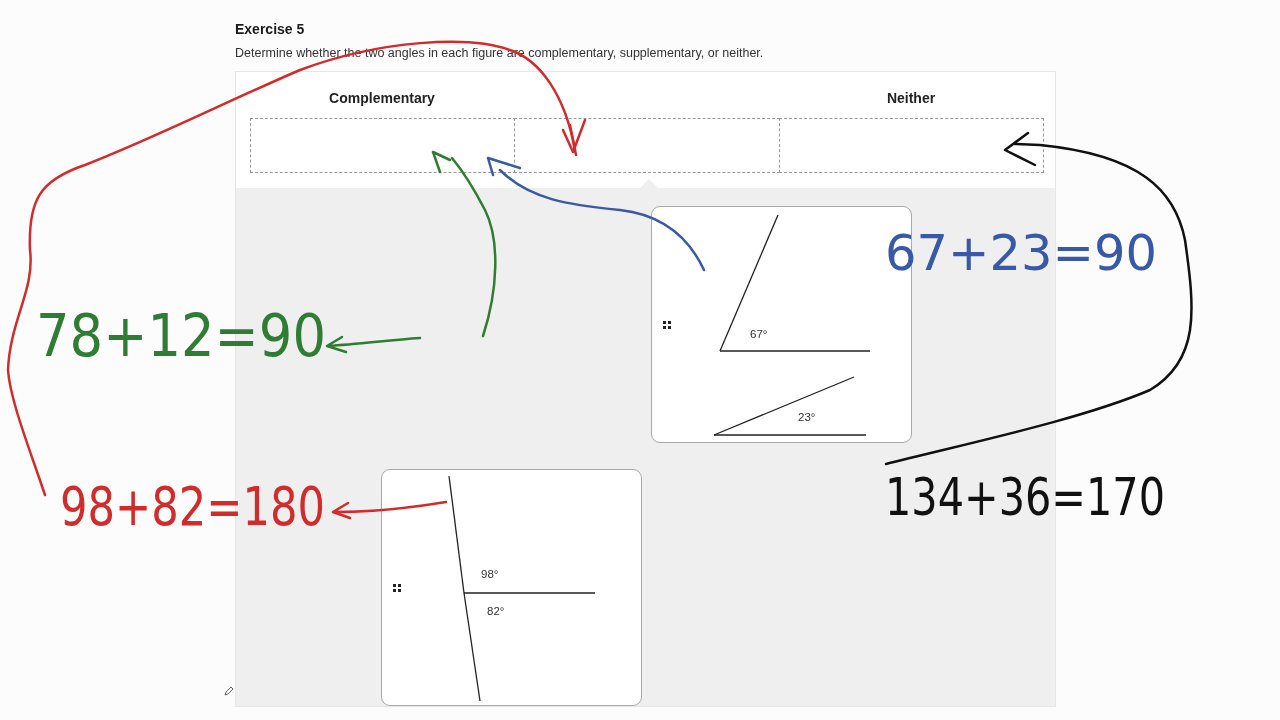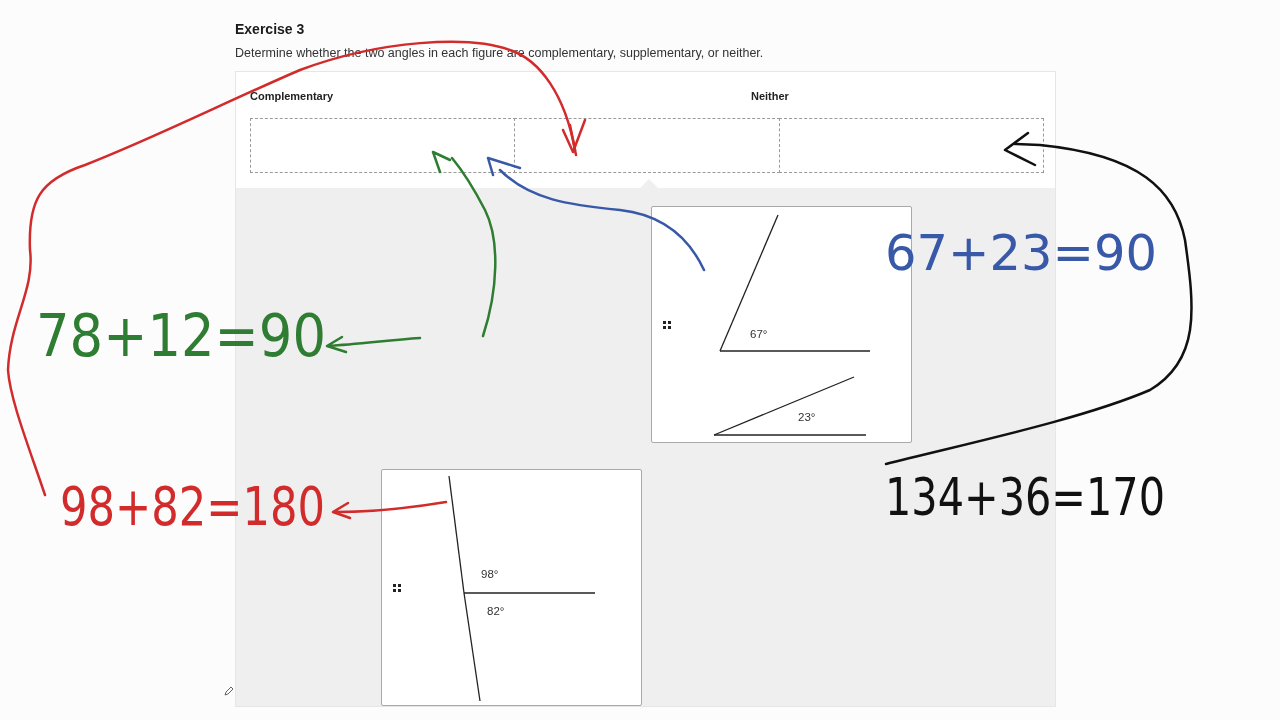--- a/index.html
+++ b/index.html
@@ -2,41 +2,41 @@
 <html><head>
 <meta charset="utf-8">
 <style>
   html, body { margin:0; padding:0; }
   body { width:1280px; height:720px; background:#fcfcfc; position:relative; overflow:hidden;
          font-family:"Liberation Sans", "DejaVu Sans", sans-serif; color:#222; }
   .title { position:absolute; left:235px; top:21px; font-size:14px; font-weight:bold; color:#1b1b1b; }
   .instr { position:absolute; left:235px; top:46px; font-size:12.5px; color:#333; }
   .panel { position:absolute; left:235px; top:71px; width:821px; height:636px; background:#ffffff;
            border:1px solid #e6e6e6; box-sizing:border-box; }
-  .col-head { position:absolute; top:18px; font-size:11px; font-weight:bold; color:#222; width:264px; }
+  .col-head { position:absolute; top:18px; font-size:14px; font-weight:bold; color:#222; text-align:center; width:264px; }
   .drop { position:absolute; top:46px; height:55px; border:1.5px dashed #9a9a9a; box-sizing:border-box; background:#fff; }
   .tray { position:absolute; left:0; top:116px; width:819px; height:518px; background:#efefef; }
   .notch { position:absolute; left:404px; top:-9px; width:0; height:0;
            border-left:9px solid transparent; border-right:9px solid transparent; border-bottom:9px solid #efefef; }
-  .card { position:absolute; width:261px; height:237px; background:#fff; border:1px solid #a9a9a9; box-sizing:border-box; border-radius:2px; }
+  .card { position:absolute; width:261px; height:237px; background:#fff; border:1px solid #a9a9a9; box-sizing:border-box; border-radius:9px; }
   .handle { position:absolute; left:11px; top:114px; width:8px; height:8px; }
   .card svg.fig { position:absolute; left:0; top:0; }
   .pencil { position:absolute; left:224px; top:686px; }
   svg.ink { position:absolute; left:0; top:0; pointer-events:none; }
   .lbl { font-family:"Liberation Sans", sans-serif; font-size:11.5px; fill:#333; }
 </style>
 </head>
 <body>
 
-<div class="title">Exercise 3</div>
+<div class="title">Exercise 5</div>
 <div class="instr">Determine whether the two angles in each figure are complementary, supplementary, or neither.</div>
 
 <div class="panel">
   <div class="col-head" style="left:14px;">Complementary</div>
-  <div class="col-head" style="left:515px;">Neither</div>
+  <div class="col-head" style="left:543px;">Neither</div>
 
   <div class="drop" style="left:14px;width:266px;"></div>
   <div class="drop" style="left:278px;width:266px;"></div>
   <div class="drop" style="left:543px;width:265px;"></div>
 
   <div class="tray">
     <div class="notch"></div>
 
 
     <div class="card" style="left:415px;top:18px;">

